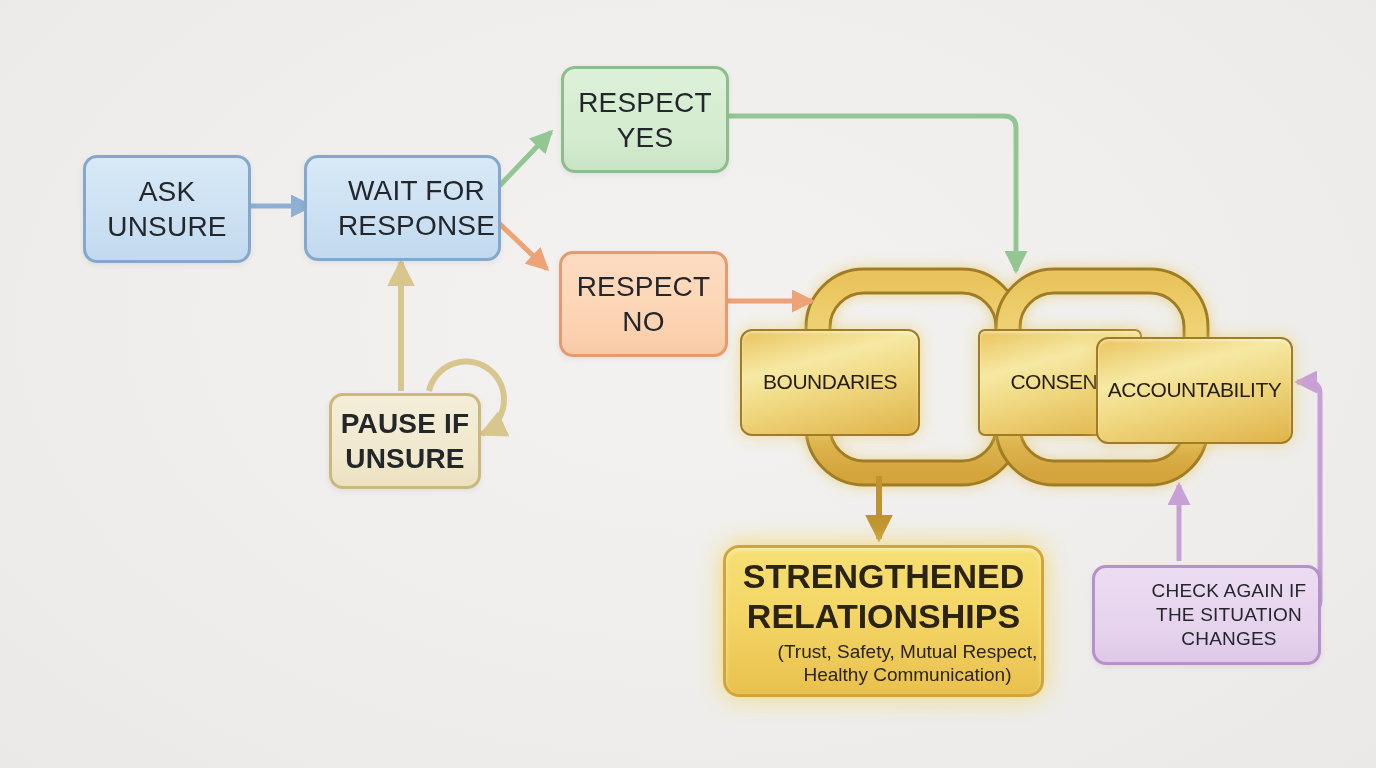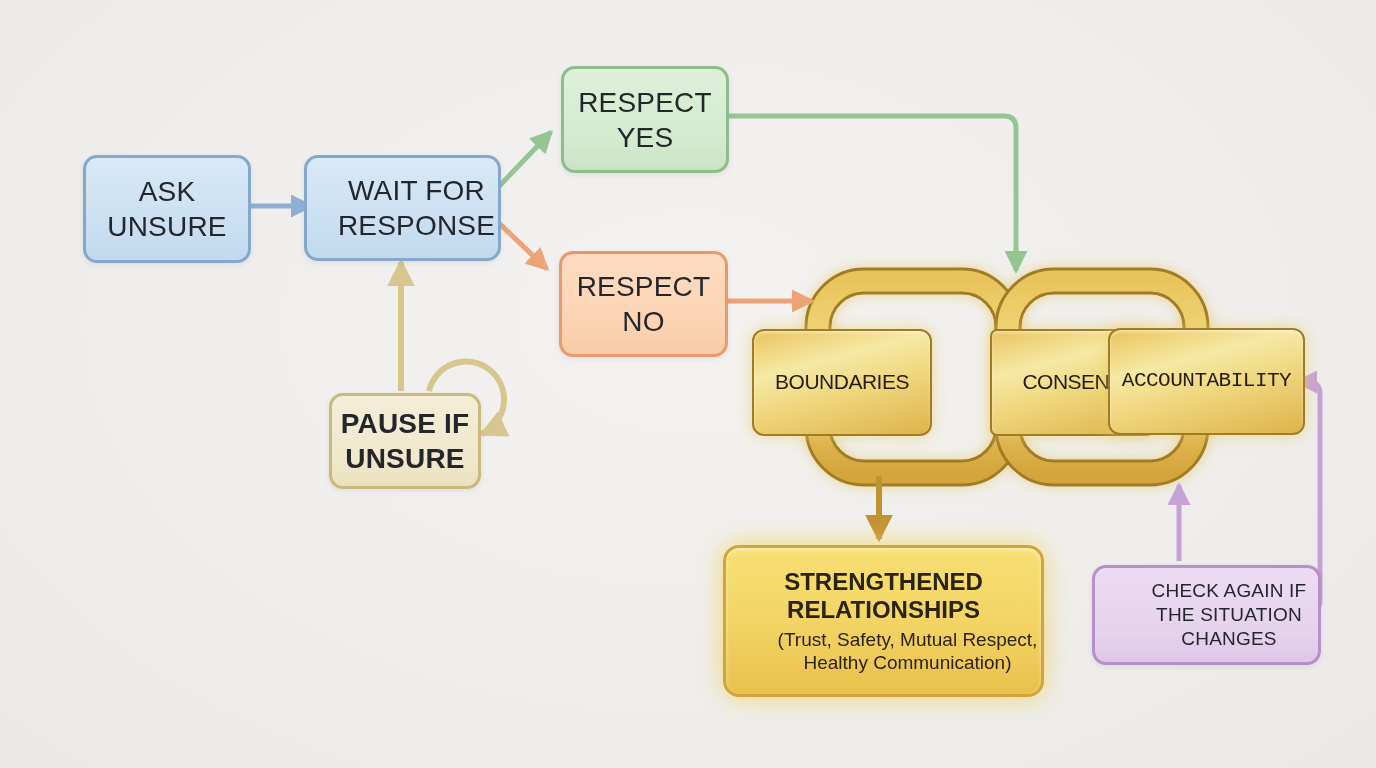--- a/index.html
+++ b/index.html
@@ -17,30 +17,29 @@
   .node .label{white-space:pre-line;font-size:28px;line-height:1.25;letter-spacing:0.2px;}
   .blue  {background:linear-gradient(180deg,#d8e9f7 0%,#cbe0f2 60%,#c2d9ee 100%);border:3px solid #84a8cd;}
   .green {background:linear-gradient(180deg,#ddf1d8 0%,#d3ebce 70%,#c9e4c4 100%);border:3px solid #8cbd8a;}
   .orange{background:linear-gradient(180deg,#fddcc2 0%,#fbd3b2 70%,#f8caa6 100%);border:3px solid #e79a6d;}
   .tan   {background:linear-gradient(180deg,#f4eed8 0%,#f0e8cc 70%,#ebe1c0 100%);border:3px solid #cbb87c;}
   .purple{background:linear-gradient(180deg,#ecdcf3 0%,#e5d2ed 70%,#dec7e8 100%);border:3px solid #b78fc9;padding-left:45px;}
   .gold{
     background:linear-gradient(165deg,#e9c45e 0%,#f6e9a4 32%,#efd67d 58%,#dfb34a 100%);
     border:2px solid #a07c24;border-radius:12px;color:#241d10;
     box-shadow:0 0 16px rgba(236,204,102,0.65), inset 0 2px 3px rgba(255,255,255,0.45);
-    margin-left:12px;
   }
   .gold .label{font-size:21px;letter-spacing:-0.5px;}
   .goldbig{
     background:linear-gradient(180deg,#f7df74 0%,#f3d565 48%,#e9c04d 100%);
     border:3px solid #d2a53a;border-radius:16px;color:#2b2414;
     box-shadow:0 0 26px rgba(243,213,100,0.9), inset 0 2px 4px rgba(255,255,255,0.5);
     flex-direction:column;
   }
-  .goldbig .title{white-space:pre-line;font-weight:bold;font-size:24px;line-height:1.2;}
+  .goldbig .title{white-space:pre-line;font-weight:bold;font-size:34px;line-height:1.2;}
   .goldbig .subtitle{white-space:pre-line;font-size:19px;line-height:1.22;margin-top:3px;margin-left:48px;}
   .purple .label, .smalltext{font-size:19px;line-height:1.28;}
 </style>
 </head>
 <body>
 
 <div class="stage">
 
   <svg class="connectors" width="1376" height="768" viewBox="0 0 1376 768">
     <defs>
@@ -117,21 +116,21 @@
   </div>
 
   <div class="node gold" style="left:740px;top:329px;width:176px;height:103px;">
     <span class="label">BOUNDARIES</span>
   </div>
 
   <div class="node gold" style="left:978px;top:329px;width:160px;height:103px;border-radius:7px;">
     <span class="label">CONSENT</span>
   </div>
 
-  <div class="node gold" style="left:1096px;top:328px;width:193px;height:103px;font-family:Liberation Mono, monospace;">
+  <div class="node gold" style="left:1096px;top:337px;width:193px;height:103px;">
     <span class="label">ACCOUNTABILITY</span>
   </div>
 
   <div class="node goldbig" style="left:723px;top:545px;width:315px;height:146px;">
     <span class="title">STRENGTHENED
 RELATIONSHIPS</span>
     <span class="subtitle">(Trust, Safety, Mutual Respect,
 Healthy Communication)</span>
   </div>
 

